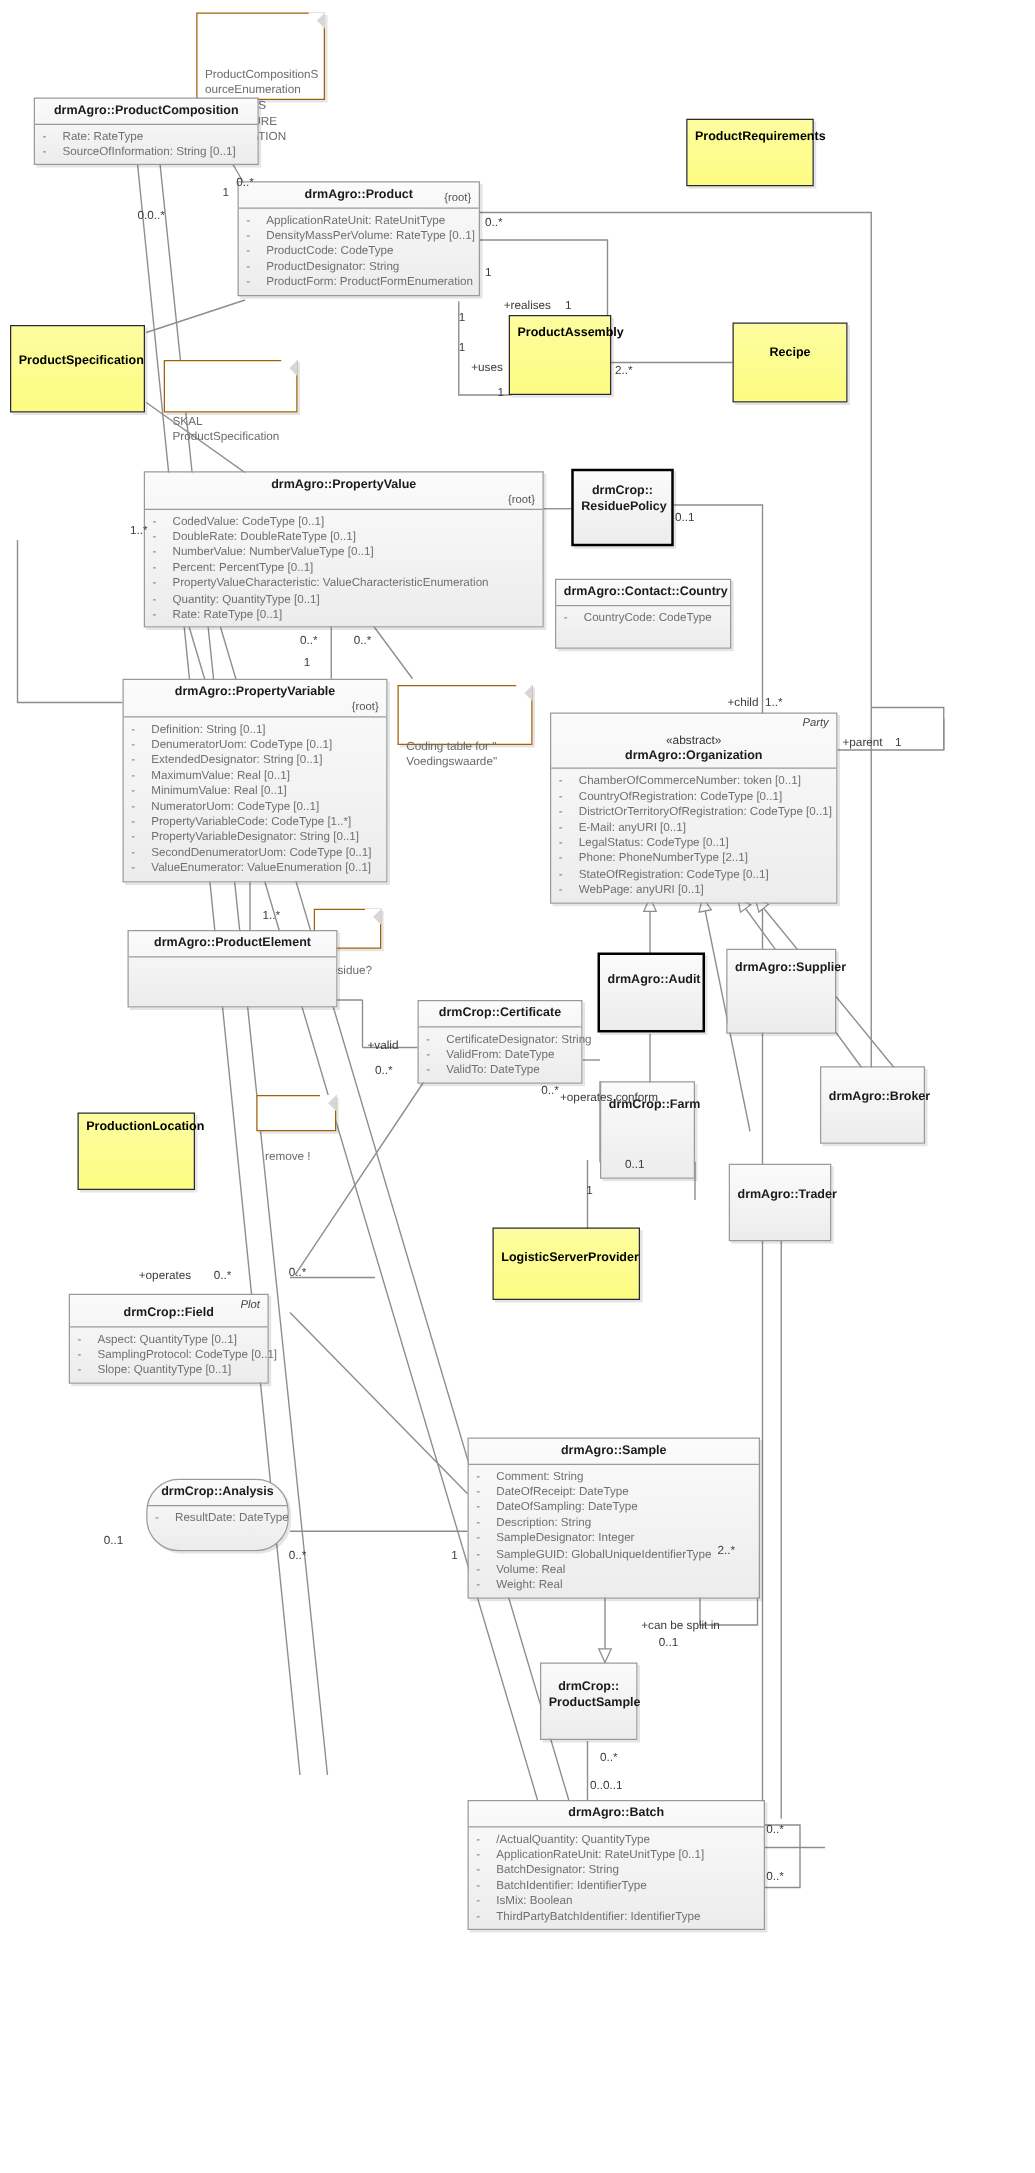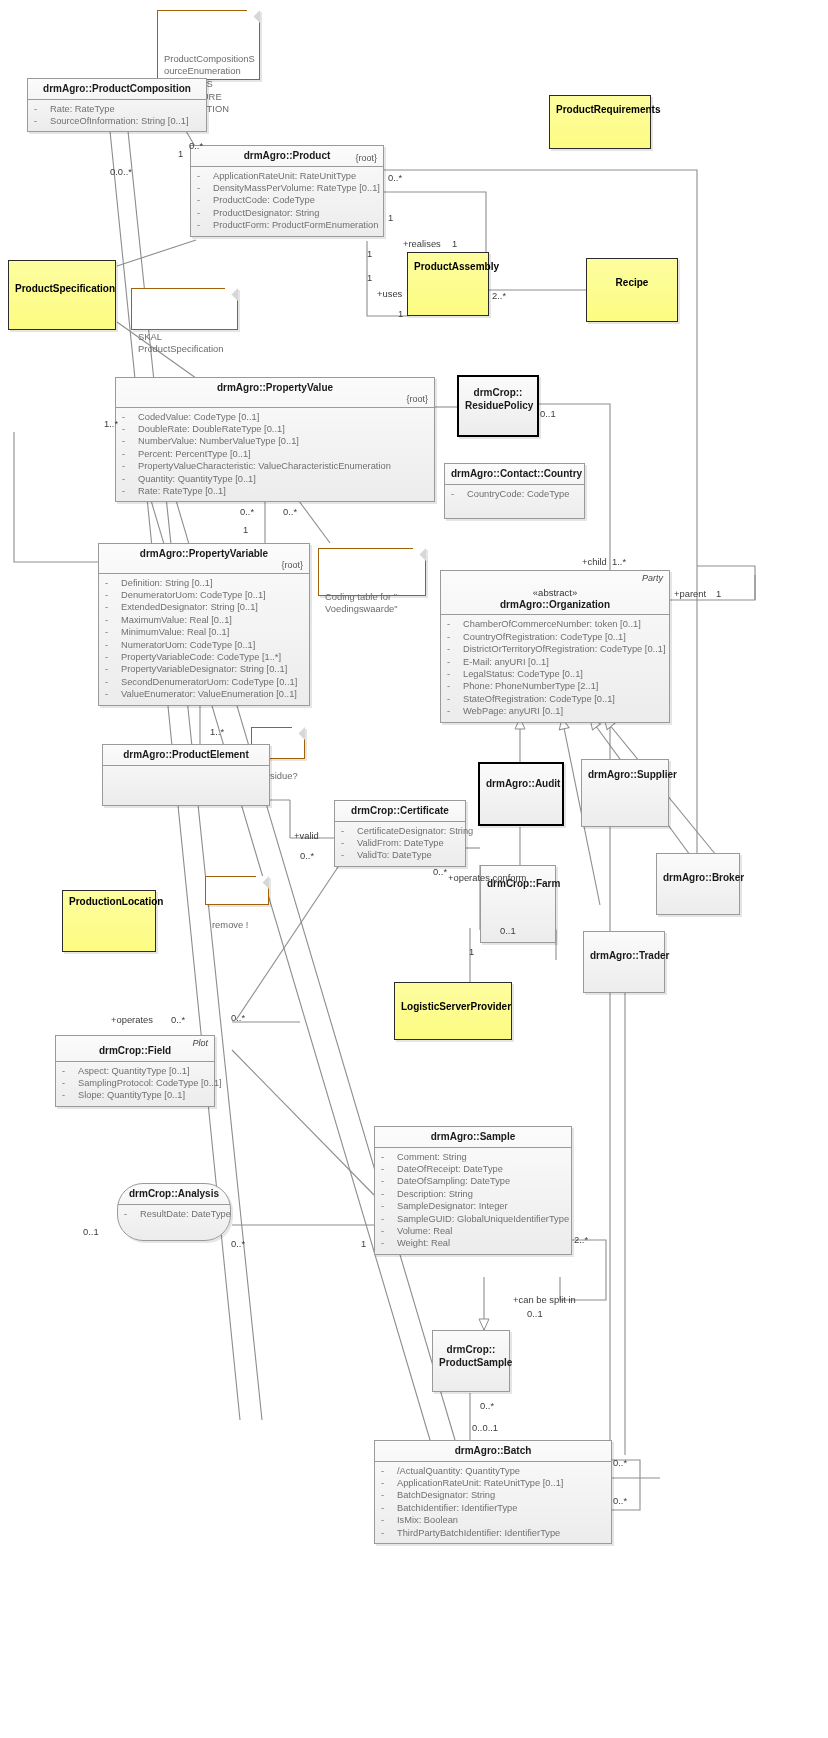--- a/index.html
+++ b/index.html
@@ -411,21 +411,21 @@
     </div>
   </div>
 
   <div class="uml sep" style="left:117px; top:1183px; width:114px;border-radius:26px;">
     <div class="hdr">drmCrop::Analysis</div>
     <div class="attrs" style="padding-bottom:20px;">
       <div class="a"><span class="dash">-</span><span>ResultDate: DateType</span></div>
     </div>
   </div>
 
-  <div class="uml sep" style="left:374px; top:1126px; width:198px;">
+  <div class="uml sep" style="left:374px; top:1150px; width:234px;">
     <div class="hdr">drmAgro::Sample</div>
     <div class="attrs">
       <div class="a"><span class="dash">-</span><span>Comment: String</span></div>
       <div class="a"><span class="dash">-</span><span>DateOfReceipt: DateType</span></div>
       <div class="a"><span class="dash">-</span><span>DateOfSampling: DateType</span></div>
       <div class="a"><span class="dash">-</span><span>Description: String</span></div>
       <div class="a"><span class="dash">-</span><span>SampleDesignator: Integer</span></div>
       <div class="a"><span class="dash">-</span><span>SampleGUID: GlobalUniqueIdentifierType</span></div>
       <div class="a"><span class="dash">-</span><span>Volume: Real</span></div>
       <div class="a"><span class="dash">-</span><span>Weight: Real</span></div>

